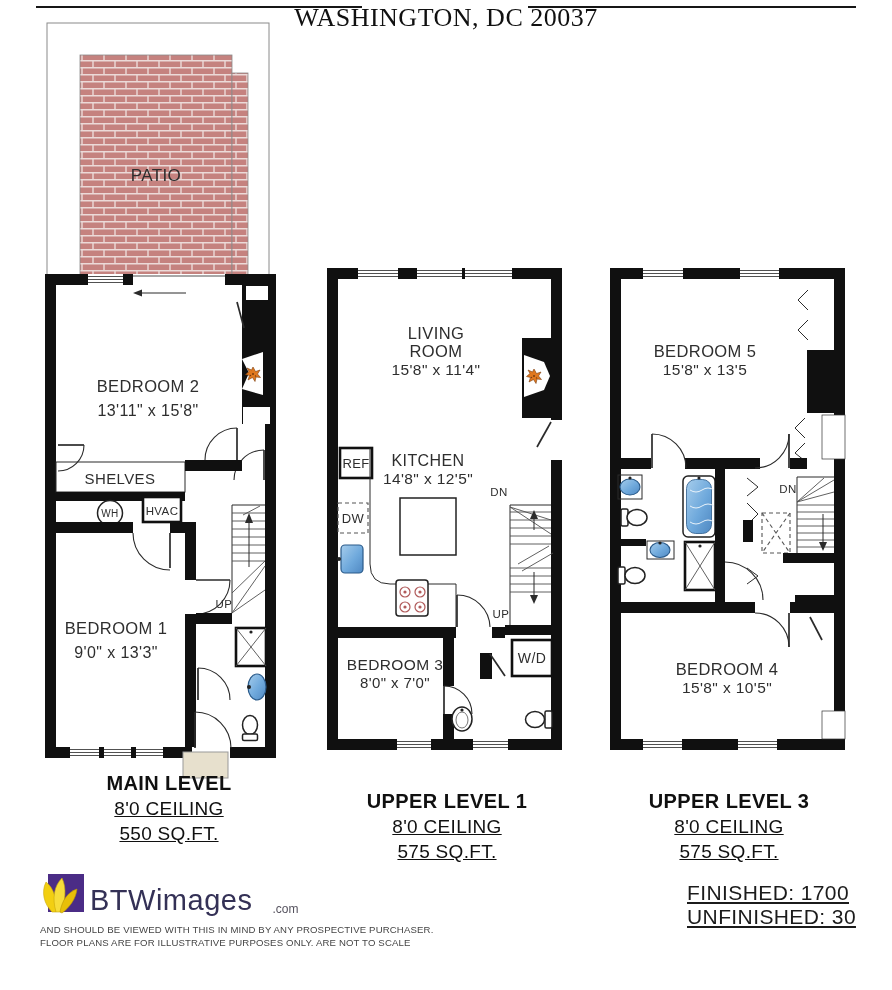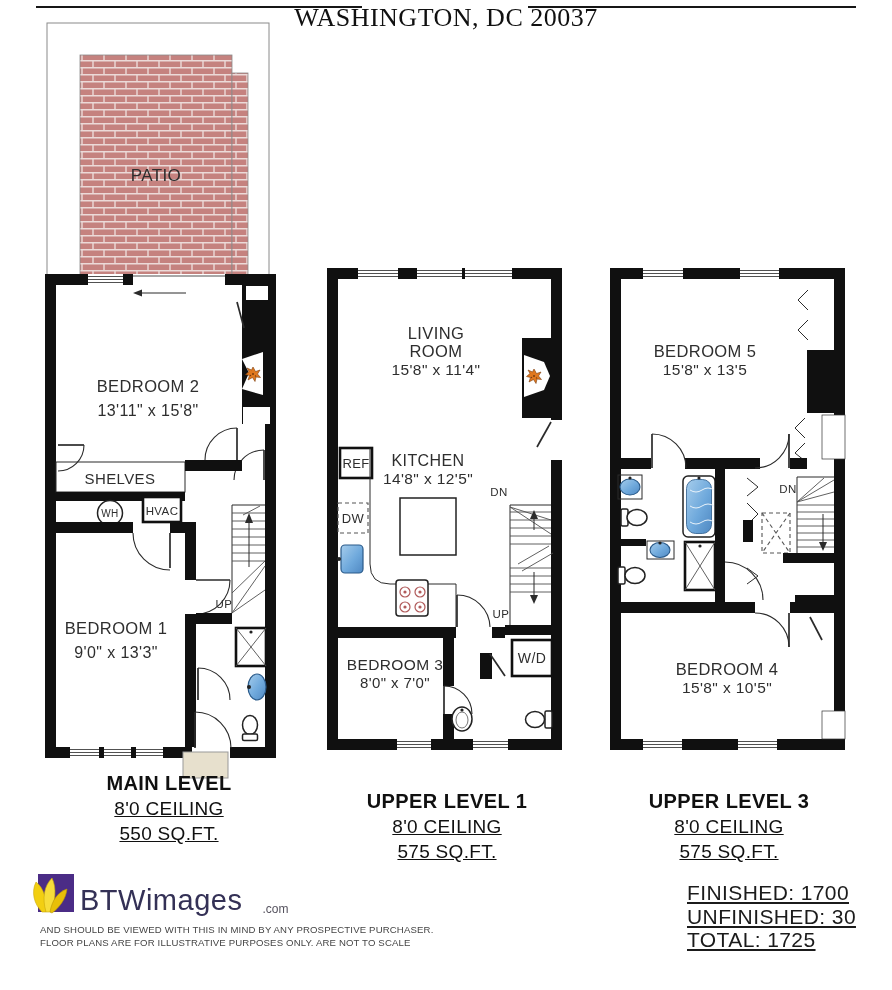--- a/index.html
+++ b/index.html
@@ -15,21 +15,21 @@
   .arc{stroke:#2b2b2b;stroke-width:1.1;fill:none;}
   .leaf{stroke:#2b2b2b;stroke-width:1.7;}
   .winline{stroke:#3d3d3d;stroke-width:.9;}
   .fix{fill:#fff;stroke:#222;stroke-width:1.5;}
   .fixthick{fill:#fff;stroke:#101010;stroke-width:2.6;}
   .dashbox{fill:none;stroke:#555;stroke-width:1.1;stroke-dasharray:4 3;}
   .cap{position:absolute;width:232px;text-align:center;color:#101010;}
   .cap .t1{font-size:20px;font-weight:bold;letter-spacing:.4px;}
   .cap .t2{font-size:19px;margin-top:3px;letter-spacing:.3px;text-decoration:underline;}
   #totals{position:absolute;left:687px;top:881px;font-size:21px;line-height:23.5px;color:#1b1b1b;letter-spacing:.4px;text-decoration:underline;}
-  #logo{position:absolute;left:28px;top:872px;display:flex;align-items:flex-end;}
+  #logo{position:absolute;left:38px;top:872px;display:flex;align-items:flex-end;}
   #logo .brand{font-size:29px;color:#343156;letter-spacing:.5px;margin-left:4px;line-height:40px;}
   #logo .tld{font-size:12px;color:#55525e;margin-left:20px;line-height:22px;}
   #disclaimer{position:absolute;left:40px;top:923px;font-size:9.6px;line-height:13px;color:#454545;letter-spacing:.15px;}
 </style>
 </head>
 <body>
 
 <div id="page">
 
   <svg width="0" height="0" style="position:absolute" aria-hidden="true">
@@ -406,16 +406,15 @@
   </div>
 
   <div id="disclaimer">
     <div>AND SHOULD BE VIEWED WITH THIS IN MIND BY ANY PROSPECTIVE PURCHASER.</div>
     <div>FLOOR PLANS ARE FOR ILLUSTRATIVE PURPOSES ONLY. ARE NOT TO SCALE</div>
   </div>
 
   <div id="totals">
     <div>FINISHED: 1700</div>
     <div>UNFINISHED: 30</div>
-    <div>TOTAL: 1725</div>
   </div>
 
 </div>
 
 </body></html>

